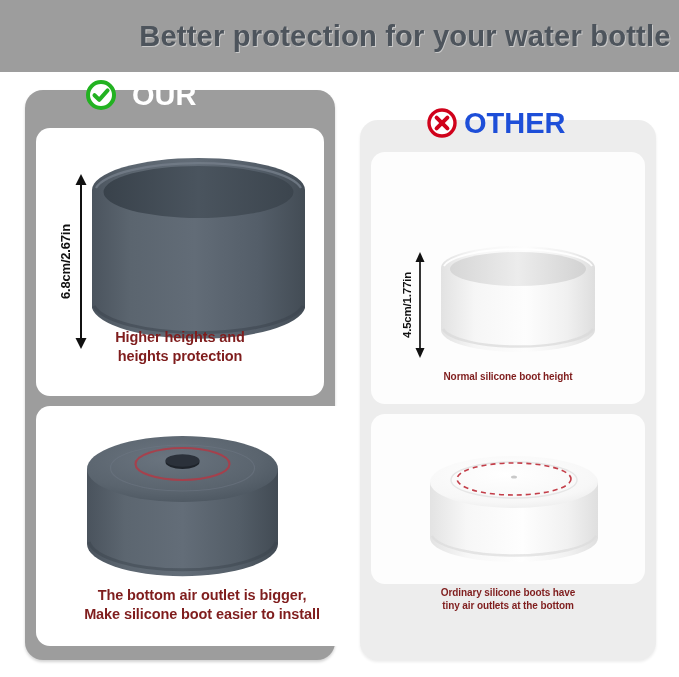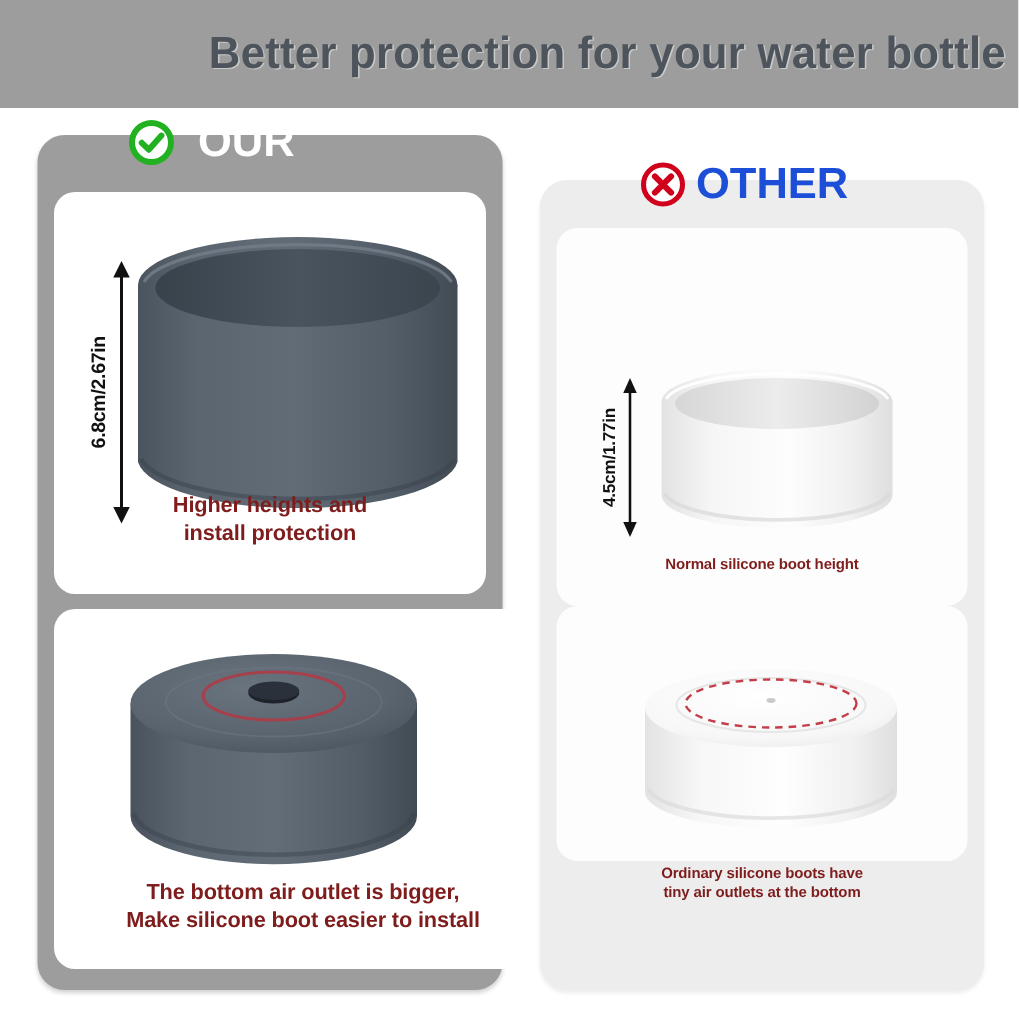--- a/index.html
+++ b/index.html
@@ -59,21 +59,21 @@
   
   .card{
     position:absolute;background:#ffffff;border-radius:14px;
   }
   .card-our{left:36px;}
   .card-o1{top:56px;width:288px;height:268px;}
   .card-o2{top:334px;width:288px;height:240px;padding-left:44px;}
 
   .card-other{left:371px;background:#fdfdfd;}
   .card-t1{top:80px;width:274px;height:252px;}
-  .card-t2{top:332px;width:274px;height:170px;}
+  .card-t2{top:342px;width:274px;height:170px;}
 
   .caption{
     position:absolute;left:0;right:0;
     text-align:center;
     font-size:14.5px;font-weight:bold;color:#7f1d1d;
     line-height:1.32;
     letter-spacing:-.1px;
   }
   .caption-sm{font-size:10px;}
 
@@ -146,21 +146,21 @@
         <ellipse cx="112.5" cy="34" rx="95" ry="26" fill="url(#gInner)"></ellipse>
 
         <path d="M10 30 A104 30 0 0 1 215 30" fill="none" stroke="#737d88" stroke-width="2.2" opacity=".85"></path>
 
         <path d="M8 148 A106 32 0 0 0 217 148" fill="none" stroke="#39424b" stroke-width="3" opacity=".5"></path>
       </svg>
     </div>
 
     <div class="caption" style="top:200px;">
       <div>Higher heights and</div>
-      <div>install protection</div>
+      <div>heights protection</div>
     </div>
   </div>
 
   <div class="card card-our card-o2">
 
     <div class="art" style="left:44px;top:18px;">
       <svg width="205" height="170" viewBox="0 0 205 170">
         <defs>
           <linearGradient id="gBody2" x1="0" y1="0" x2="1" y2="0">
             <stop offset="0%" stop-color="#4a535d"></stop>

